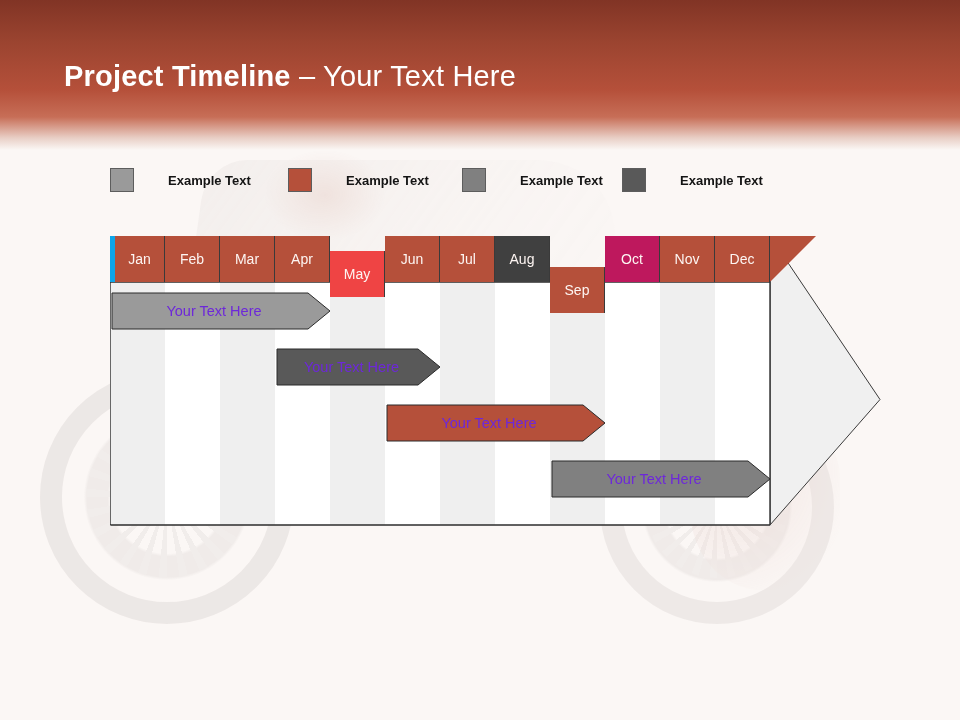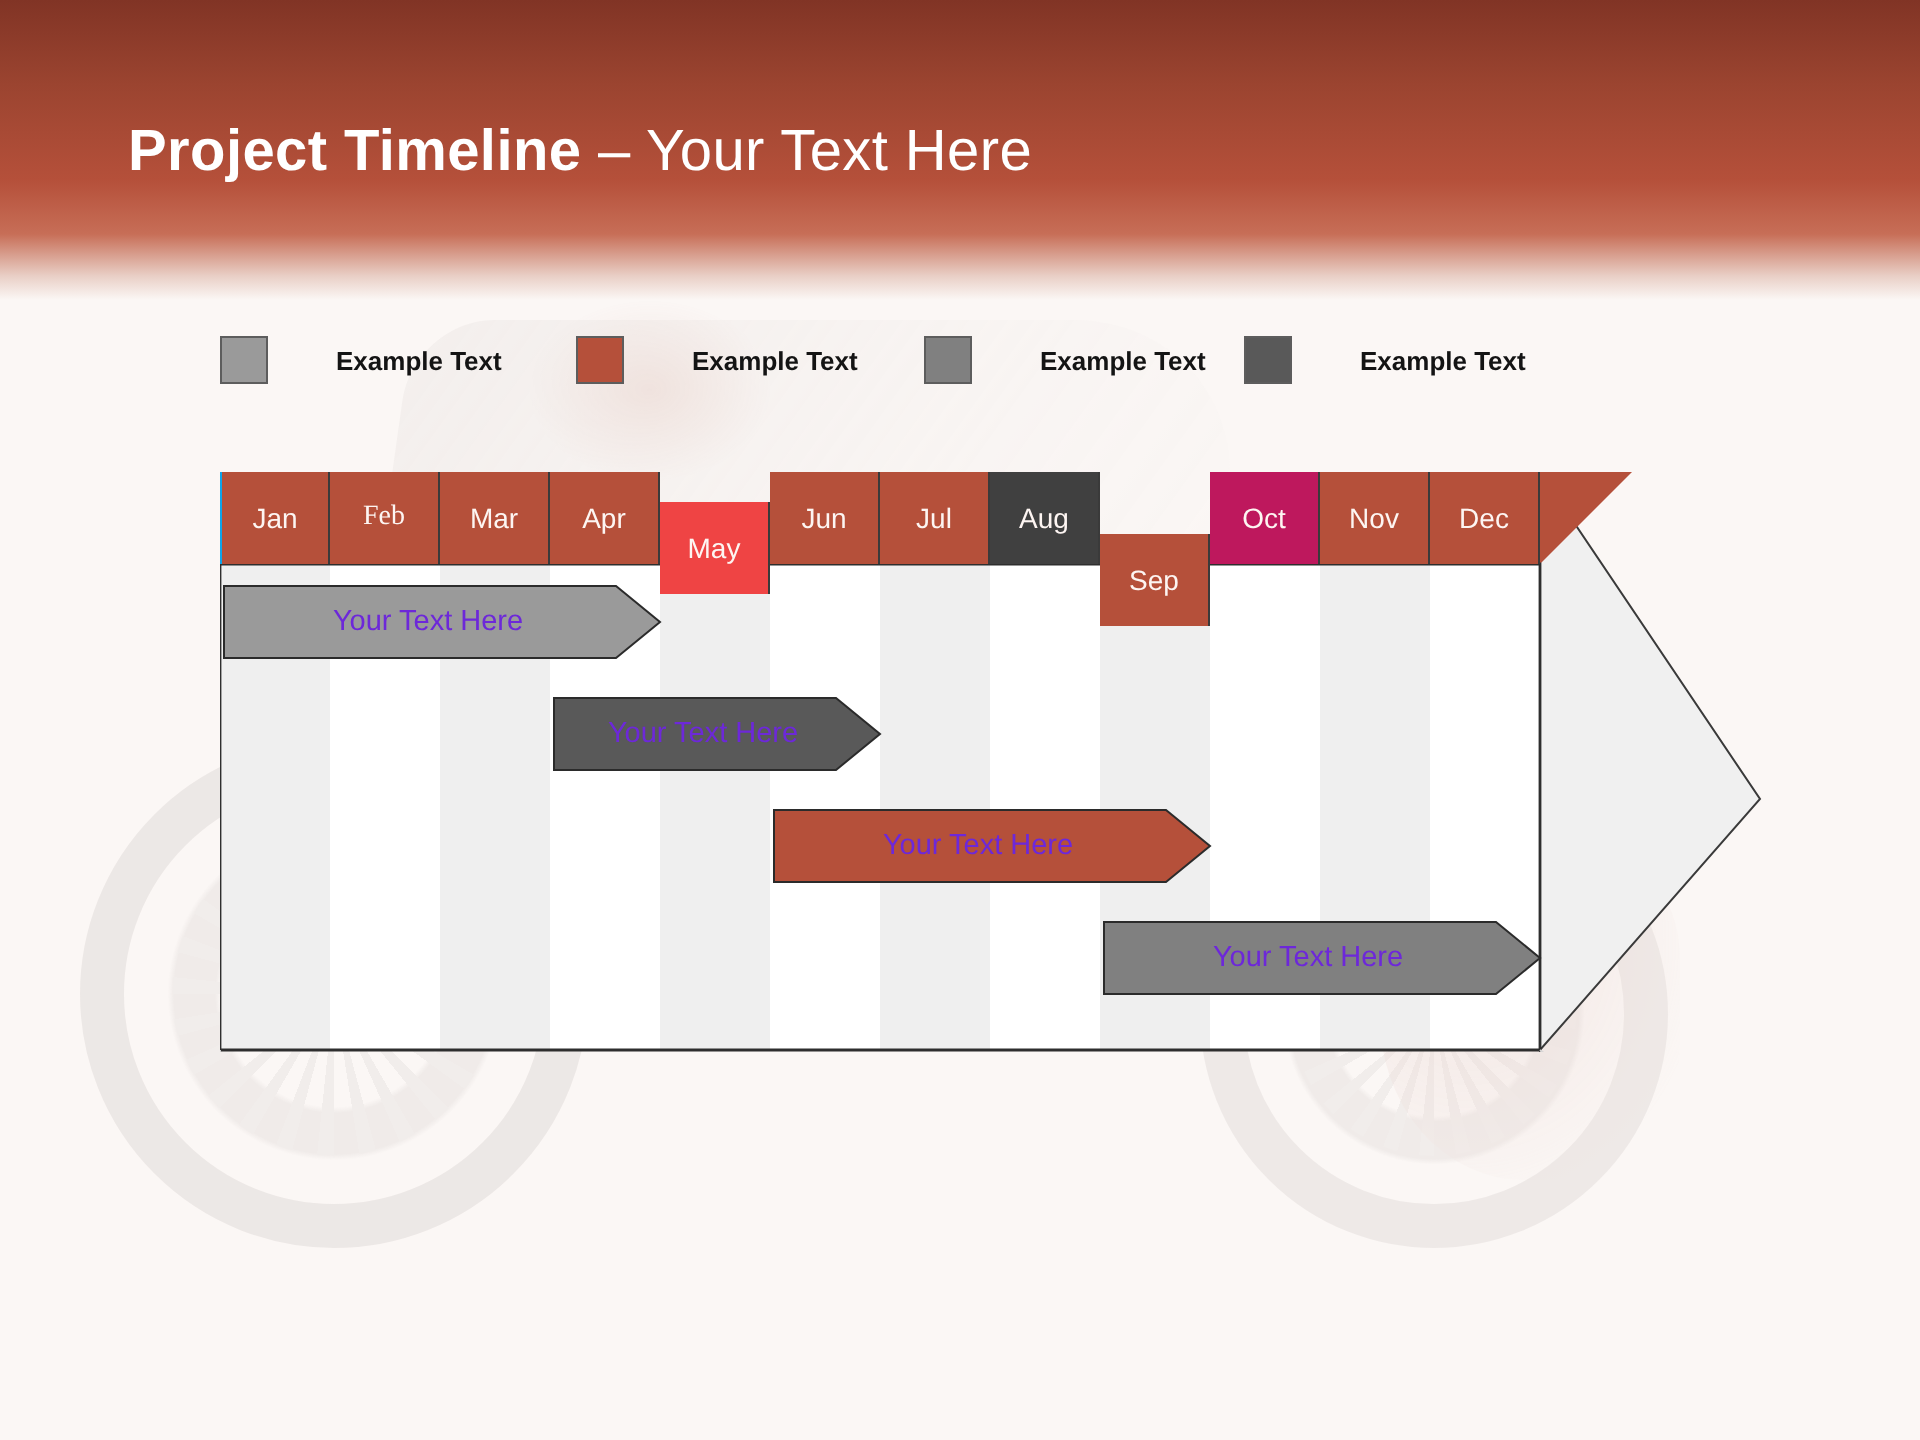--- a/index.html
+++ b/index.html
@@ -176,21 +176,21 @@
     background: #b5503a;
     border-right: 1px solid #3a3a3a;
     color: #fdf5f2;
     font-size: 14px;
     display: flex;
     align-items: center;
     justify-content: center;
     box-sizing: border-box;
   }
   .month-cell:first-child {
-    border-left: 1px solid #0ea5e9;
+    border-left: 5px solid #0ea5e9;
   }
 
   
   .bar {
     position: absolute;
     height: 36px;
   }
   .bar svg {
     display: block;
     overflow: visible;
@@ -270,21 +270,21 @@
         <rect x="605" y="46" width="55" height="243" fill="#ffffff"></rect>
         <path d="M 0 46 L 660 46 L 660 289 L 0 289 Z" fill="none" stroke="#2e2e2e" stroke-width="1.4"></path>
         <line x1="0" y1="289" x2="0" y2="374" stroke="#cfcfcf" stroke-width="1"></line>
         <path d="M 660 289 L 760 369" stroke="#d6d6d6" stroke-width="1" fill="none"></path>
       </svg>
 
     <div class="months-row" id="months-row">
         <div class="month-cell" style="width: 55px; background: rgb(181, 80, 58);">
           <span>Jan</span>
         </div>
-        <div class="month-cell" style="width: 55px; background: rgb(181, 80, 58); font-family: Liberation Serif, serif;">
+        <div class="month-cell" style="width: 55px; background: rgb(181, 80, 58);">
           <span>Feb</span>
         </div>
         <div class="month-cell" style="width: 55px; background: rgb(181, 80, 58);">
           <span>Mar</span>
         </div>
         <div class="month-cell" style="width: 55px; background: rgb(181, 80, 58);">
           <span>Apr</span>
         </div>
         <div class="month-cell" style="width: 55px; background: #ef4444; margin-top: 15px;">
           <span>May</span>

